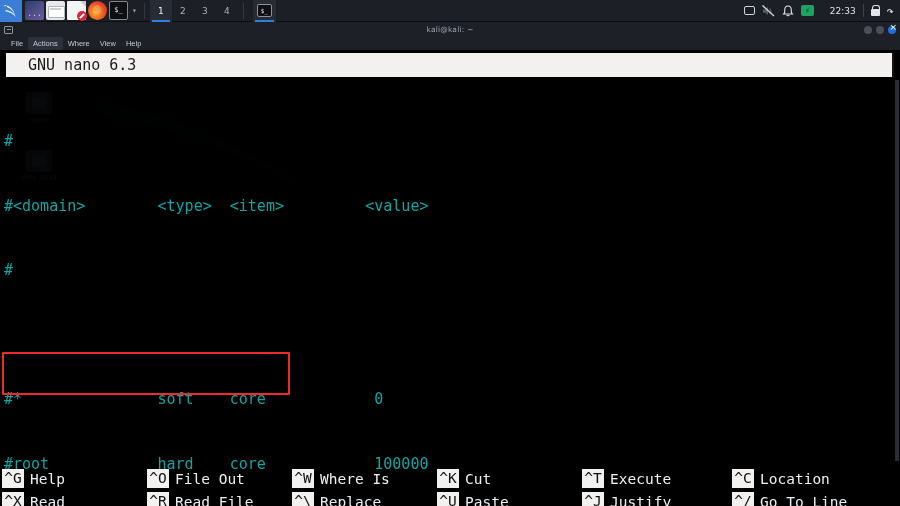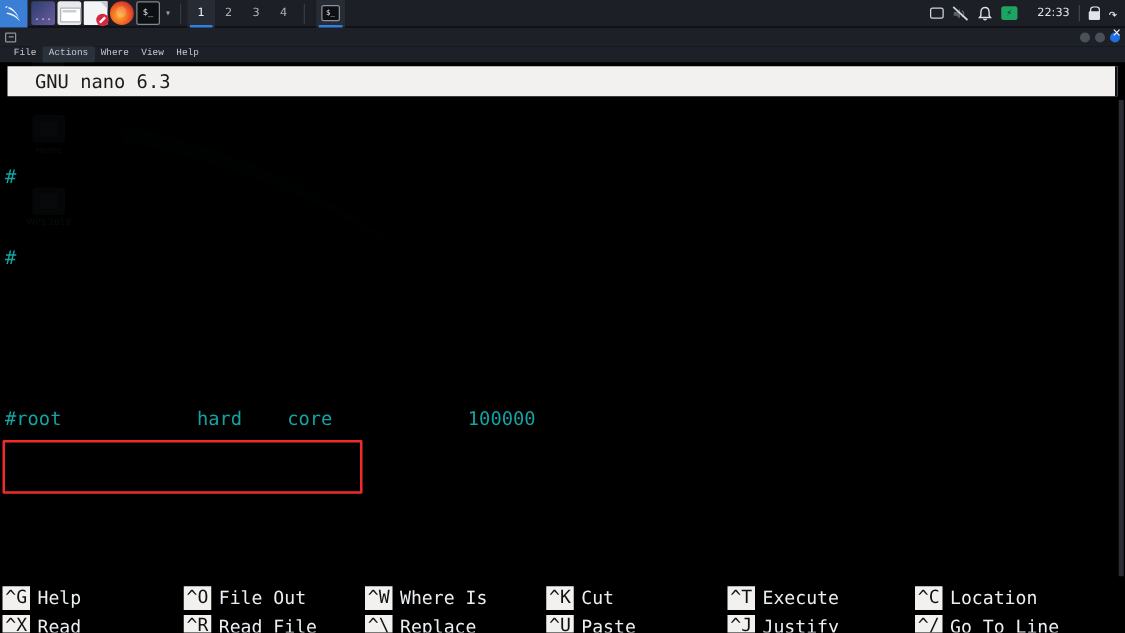--- a/index.html
+++ b/index.html
@@ -108,21 +108,21 @@
   }
   .tb-ctrls { margin-left:auto; display:flex; align-items:center; gap:4px; z-index:2;}
   .ctl { width:8px; height:8px; border-radius:50%; background:#4a5059; }
   .ctl.close { background:#1f6fe0; position:relative; }
   .ctl.close:after{ content:"\00D7"; position:absolute; left:1.5px; top:-3.5px; color:#fff; font-size:9px;
     font-family:"DejaVu Sans", sans-serif; }
   .menubar {
     height:13px; background:#1d2027; display:flex; align-items:center;
     gap:0px; padding-left:6px;
   }
-  .menu-item { color:#c3c9d0; font-size:7.5px; font-family:Liberation Mono, monospace;
+  .menu-item { color:#c3c9d0; font-size:7.5px; font-family:Liberation Sans, sans-serif;
                padding:0 5px; line-height:13px; }
   .menu-item.hl { background:#2b313b; border-radius:2px; }
 
   .term-body {
     position:absolute; left:0; top:28px; width:900px; height:471px;
     background:rgba(0,0,0,0.86); padding:0; overflow:hidden;
   }
 
   
   .nano-hdr {
@@ -259,20 +259,21 @@
       <span class="tray-sep"></span>
       <span class="lock-ic"></span>
       <span class="pwr-ic">↷</span>
     </div>
   </div>
 
   <div class="window">
 
     <div class="titlebar">
       <span class="tb-icon"></span>
+      <span class="tb-title">kali@kali: ~</span>
       <span class="tb-ctrls">
         <span class="ctl"></span>
         <span class="ctl"></span>
         <span class="ctl close"></span>
       </span>
     </div>
 
     <div class="menubar">
       <span class="menu-item">File</span>
       <span class="menu-item hl">Actions</span>
@@ -282,22 +283,24 @@
     </div>
 
     <div class="term-body">
 
       <div class="nano-hdr">
         <span class="nano-ver">GNU nano 6.3</span>
       </div>
 
       <div class="editor">
         <span class="ln cy">#</span>
+        <span class="ln cy">#&lt;domain&gt;        &lt;type&gt;  &lt;item&gt;         &lt;value&gt;</span>
         <span class="ln cy">#</span>
         <span class="ln cy"></span>
+        <span class="ln cy">#*               soft    core            0</span>
         <span class="ln cy">#root            hard    core            100000</span>
         
         
         
         
         
         
         
         
         

